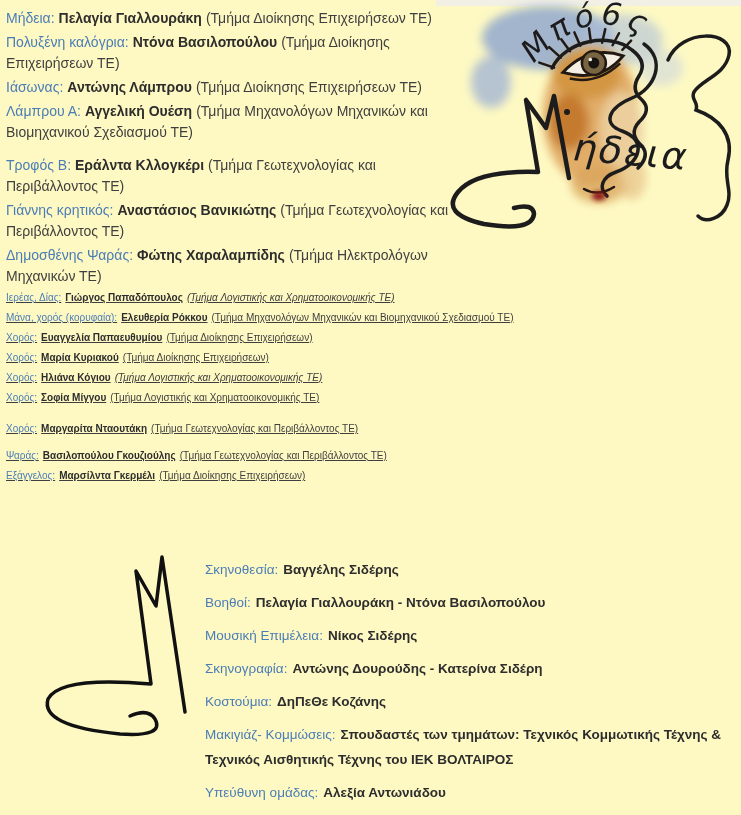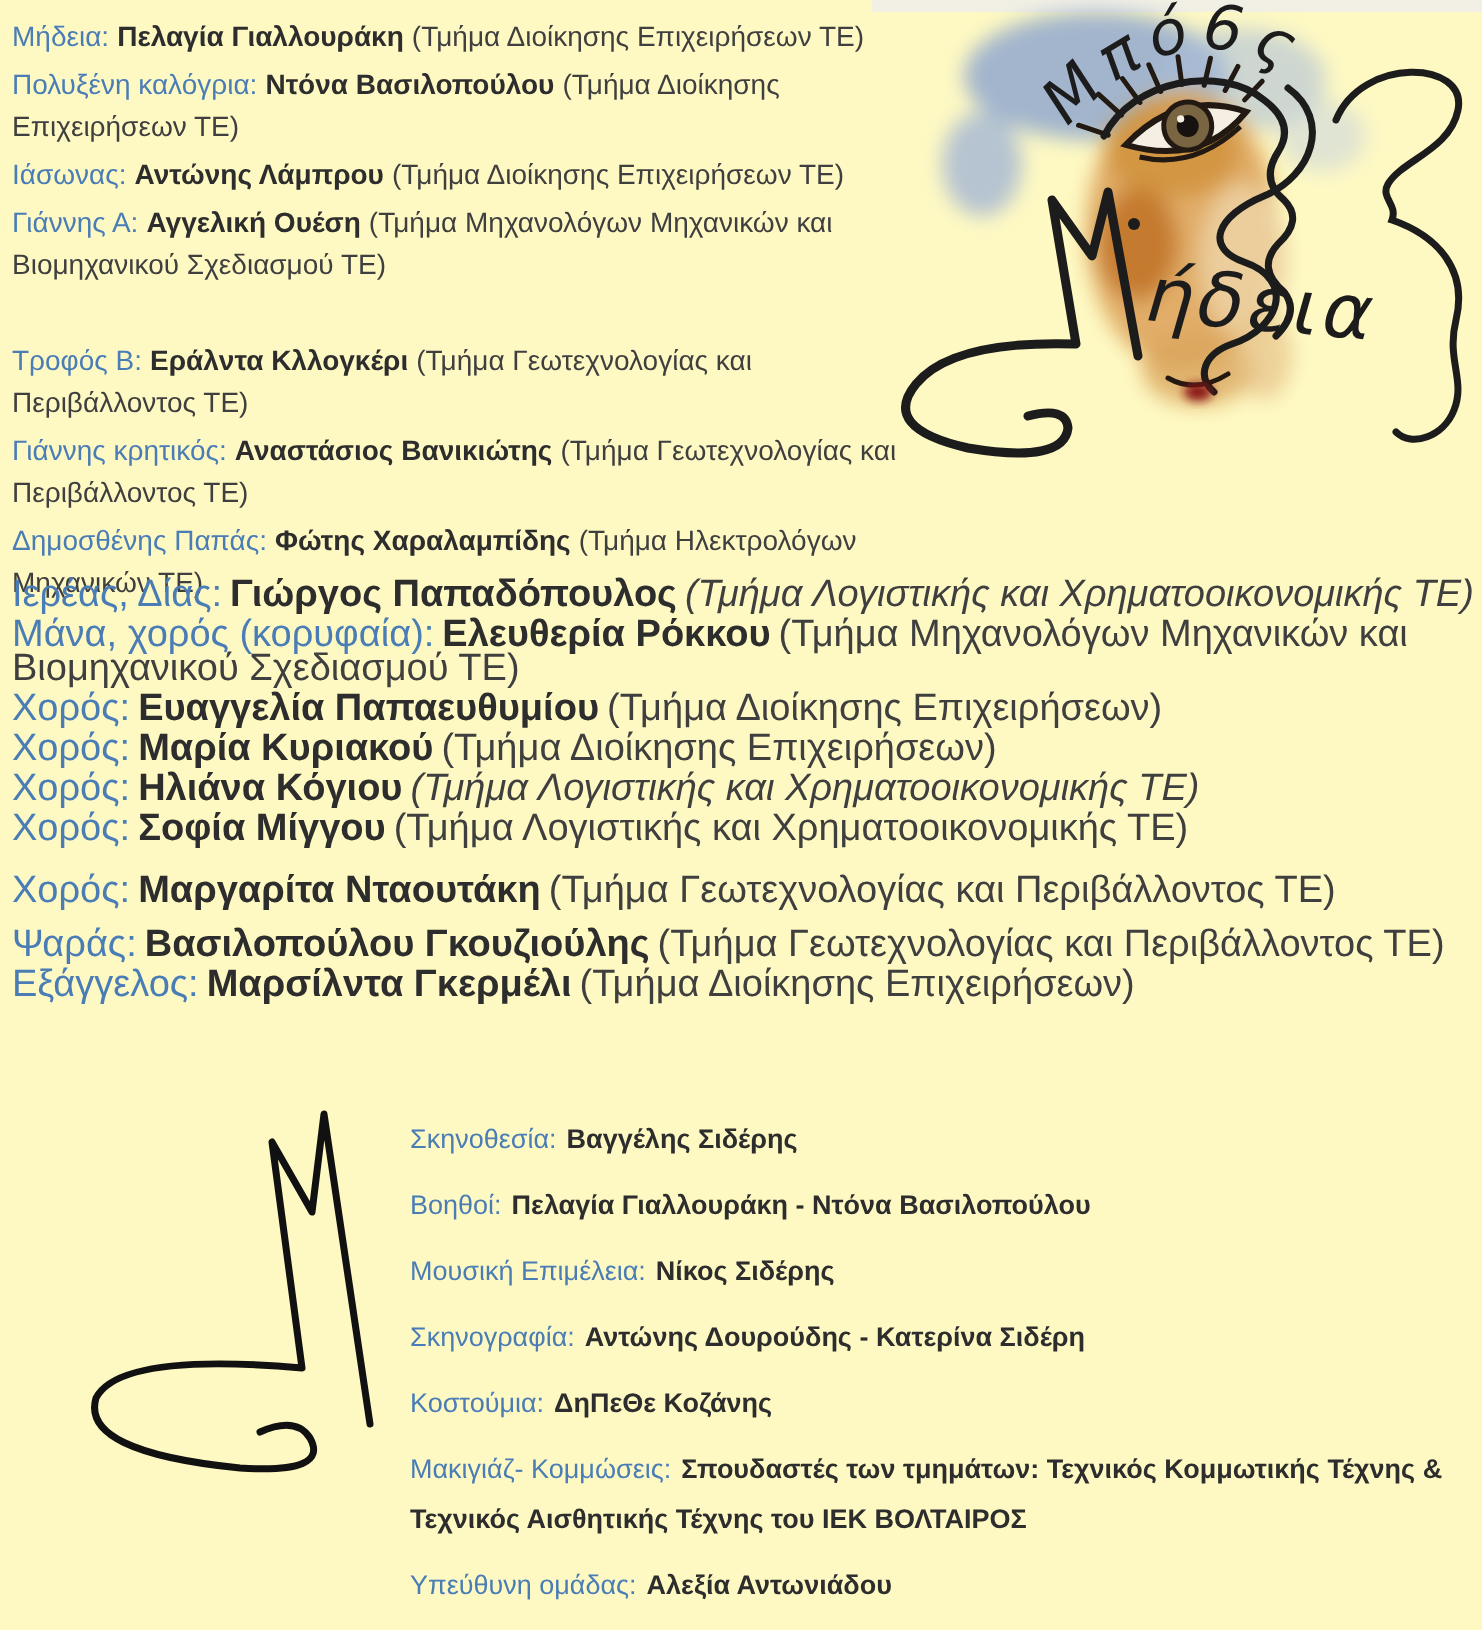--- a/index.html
+++ b/index.html
@@ -8,28 +8,28 @@
     --dept:#3f3f3f;
     --ink:#1c1c1c;
   }
   html,body{margin:0;padding:0;background:#ffffff;}
   body{font-family:"Liberation Sans","DejaVu Sans",sans-serif;color:var(--dept);}
   .page{position:relative;width:741px;height:815px;background:#fef9c3;overflow:hidden;}
 
   
   .cast-top{position:absolute;top:8px;left:6px;width:445px;}
   .cast-top p{margin:0 0 3px 0;font-size:14px;line-height:21px;}
-  .cast-top p.gap{margin-top:27px;}
+  .cast-top p.gap{margin-top:12px;}
 
   
   .art{position:absolute;top:0;right:0;width:305px;height:282px;}
 
   
   .cast-mid{position:absolute;top:289px;left:6px;width:733px;}
-  .cast-mid p{margin:0 0 3px 0;font-size:19px;line-height:17px;}
+  .cast-mid p{margin:0 0 3px 0;font-size:10px;line-height:17px;text-decoration:underline;}
   .cast-mid p.g1{margin-top:14px;}
   .cast-mid p.g2{margin-top:10px;}
   .cast-mid p.g3{margin-top:1px;}
 
   .role{color:var(--blue);margin-right:4px;}
   .nm{font-weight:bold;color:var(--name);margin-right:4px;}
   .dept{color:var(--dept);}
   .dept.it{font-style:italic;}
 
   
@@ -42,24 +42,24 @@
 </style>
 </head>
 <body>
 
 <div class="page">
 
   <div class="cast-top">
     <p><span class="role">Μήδεια:</span><span class="nm">Πελαγία Γιαλλουράκη</span><span class="dept">(Τμήμα Διοίκησης Επιχειρήσεων ΤΕ)</span></p>
     <p><span class="role">Πολυξένη καλόγρια:</span><span class="nm">Ντόνα Βασιλοπούλου</span><span class="dept">(Τμήμα Διοίκησης Επιχειρήσεων ΤΕ)</span></p>
     <p><span class="role">Ιάσωνας:</span><span class="nm">Αντώνης Λάμπρου</span><span class="dept">(Τμήμα Διοίκησης Επιχειρήσεων ΤΕ)</span></p>
-    <p><span class="role">Γιάννης Α:</span><span class="nm">Αγγελική Ουέση</span><span class="dept">(Τμήμα Μηχανολόγων Μηχανικών και Βιομηχανικού Σχεδιασμού ΤΕ)</span></p>
+    <p><span class="role">Λάμπρου Α:</span><span class="nm">Αγγελική Ουέση</span><span class="dept">(Τμήμα Μηχανολόγων Μηχανικών και Βιομηχανικού Σχεδιασμού ΤΕ)</span></p>
     <p class="gap"><span class="role">Τροφός Β:</span><span class="nm">Εράλντα Κλλογκέρι</span><span class="dept">(Τμήμα Γεωτεχνολογίας και Περιβάλλοντος ΤΕ)</span></p>
     <p><span class="role">Γιάννης κρητικός:</span><span class="nm">Αναστάσιος Βανικιώτης</span><span class="dept">(Τμήμα Γεωτεχνολογίας και Περιβάλλοντος ΤΕ)</span></p>
-    <p><span class="role">Δημοσθένης Παπάς:</span><span class="nm">Φώτης Χαραλαμπίδης</span><span class="dept">(Τμήμα Ηλεκτρολόγων Μηχανικών ΤΕ)</span></p>
+    <p><span class="role">Δημοσθένης Ψαράς:</span><span class="nm">Φώτης Χαραλαμπίδης</span><span class="dept">(Τμήμα Ηλεκτρολόγων Μηχανικών ΤΕ)</span></p>
   </div>
 
   <svg class="art" viewBox="0 0 305 282" width="305" height="282" xmlns="http://www.w3.org/2000/svg">
     <defs>
       <filter id="soft" x="-40%" y="-40%" width="180%" height="180%">
           <feGaussianBlur stdDeviation="5"></feGaussianBlur>
         </filter>
       <filter id="soft2" x="-40%" y="-40%" width="180%" height="180%">
           <feGaussianBlur stdDeviation="2.5"></feGaussianBlur>
         </filter>

